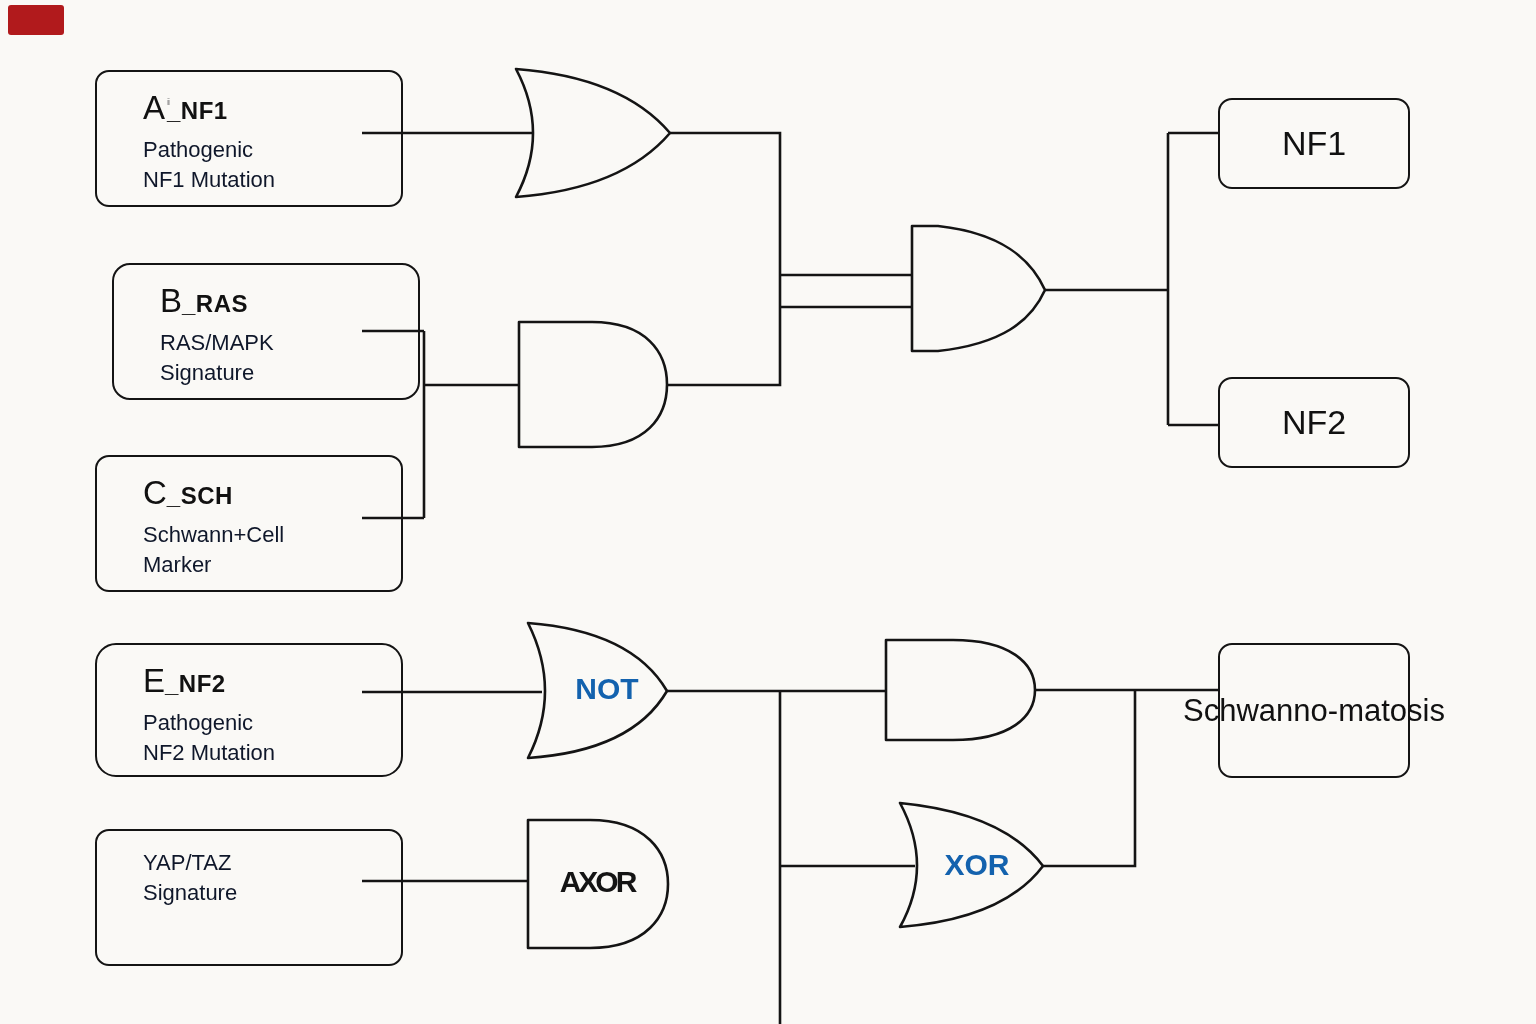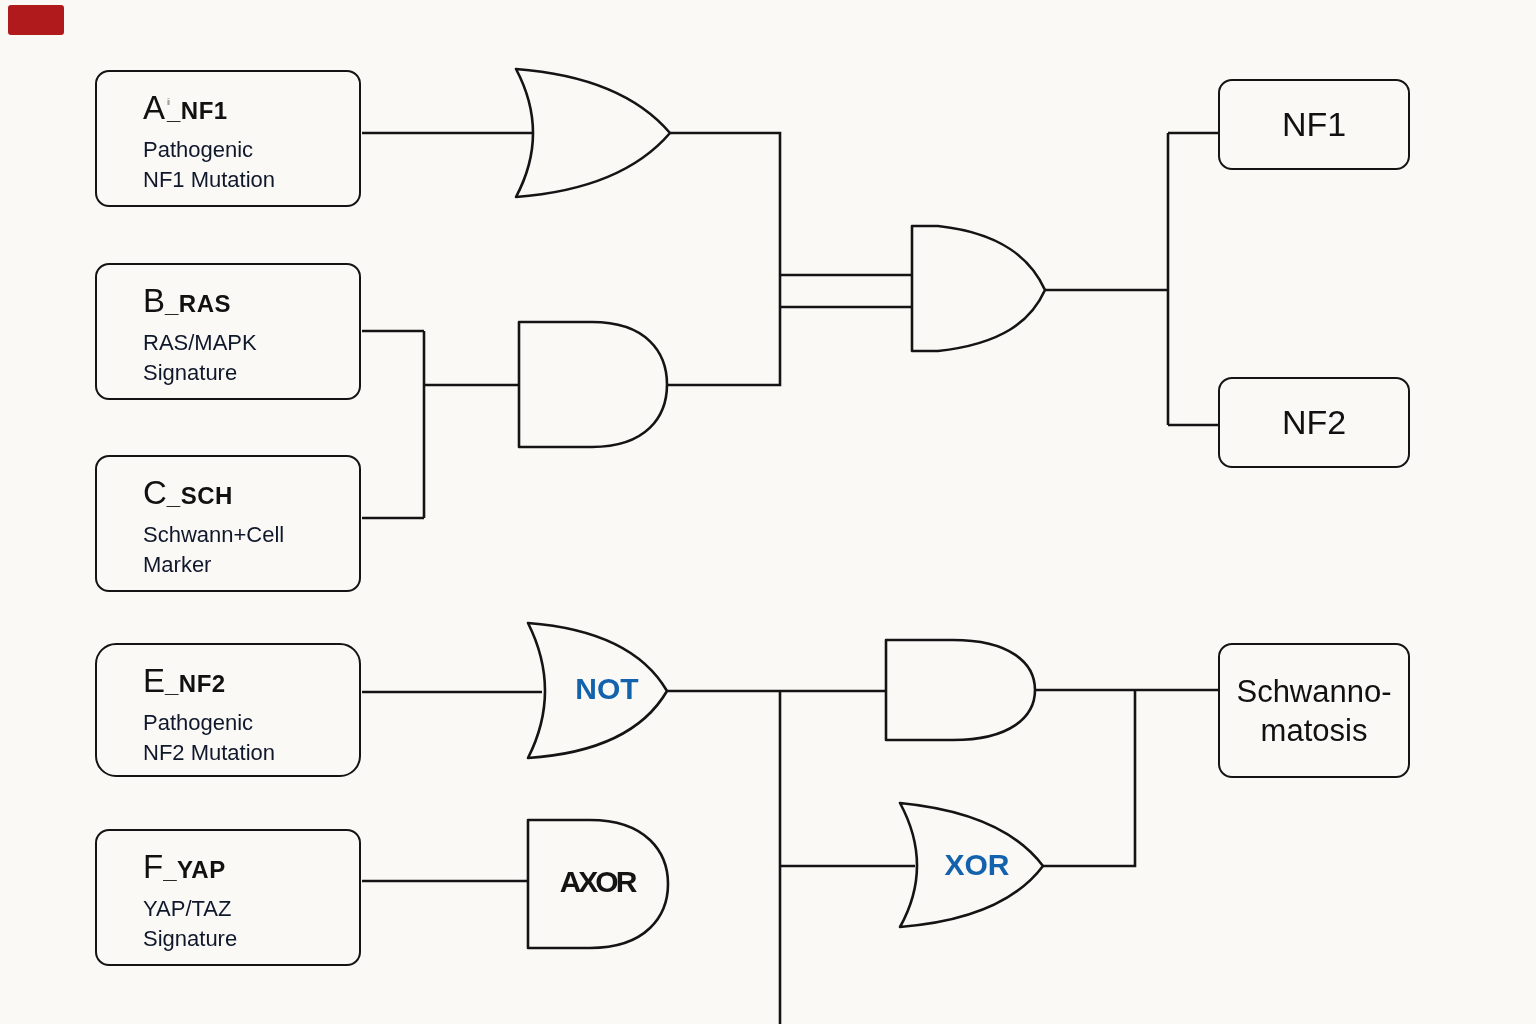--- a/index.html
+++ b/index.html
@@ -15,33 +15,33 @@
 
   .rec-indicator{
     position:absolute;left:8px;top:5px;width:56px;height:30px;
     background:#b11a1c;border-radius:3px;
   }
 
   .box{
     position:absolute;border:2.5px solid #141414;border-radius:14px;
     box-sizing:border-box;background:transparent;
   }
-  .inbox{width:266px;height:137px;padding:17px 8px 4px 46px;}
+  .inbox{width:308px;height:137px;padding:17px 8px 4px 46px;}
   .inbox .title{height:46px;white-space:nowrap;}
   .inbox .big{font-size:33px;color:#111;}
   .inbox .mark{font-size:9px;color:#777;vertical-align:14px;letter-spacing:-1px;margin-left:2px;margin-right:-2px;}
   .inbox .suf{font-size:24px;font-weight:700;letter-spacing:0.5px;color:#111;}
   .inbox .desc{font-size:22px;line-height:30px;color:#0f172a;}
 
   .outbox{
     display:flex;align-items:center;justify-content:center;
     font-size:34px;color:#111;text-align:center;
   }
   .outbox.small-rect{width:192px;height:91px;}
-  .outbox.tall-rect{width:192px;height:135px;flex-direction:column;font-size:31px;line-height:39px;}
+  .outbox.tall-rect{width:192px;height:135px;flex-direction:row;font-size:31px;line-height:39px;}
 
   .glabel{
     position:absolute;width:120px;text-align:center;
     font-size:30px;font-weight:700;color:#1362ae;
   }
   .glabel.dark{color:#141414;font-weight:700;letter-spacing:-3px;}
 </style>
 </head>
 <body>
 
@@ -93,49 +93,48 @@
   </svg>
 
   <div class="rec-indicator"></div>
 
   <div class="box inbox" style="left:95px;top:70px;">
     <div class="title"><span class="big">A</span><span class="mark">ii</span><span class="suf">_NF1</span></div>
     <div class="desc">Pathogenic</div>
     <div class="desc">NF1 Mutation</div>
   </div>
 
-  <div class="box inbox" style="left:95px;top:263px;">
+  <div class="box inbox" style="left:112px;top:263px;border-radius:18px;">
     <div class="title"><span class="big">B</span><span class="suf">_RAS</span></div>
     <div class="desc">RAS/MAPK</div>
     <div class="desc">Signature</div>
   </div>
 
   <div class="box inbox" style="left:95px;top:455px;">
     <div class="title"><span class="big">C</span><span class="suf">_SCH</span></div>
     <div class="desc">Schwann+Cell</div>
     <div class="desc">Marker</div>
   </div>
 
   <div class="box inbox" style="left:95px;top:643px;height:134px;border-radius:21px;">
     <div class="title"><span class="big">E</span><span class="suf">_NF2</span></div>
     <div class="desc">Pathogenic</div>
     <div class="desc">NF2 Mutation</div>
   </div>
 
   <div class="box inbox" style="left:95px;top:829px;">
-    <div class="title"><span class="big">F</span><span class="suf">_YAP</span></div>
     <div class="desc">YAP/TAZ</div>
     <div class="desc">Signature</div>
   </div>
 
   <div class="glabel" style="left:547px;top:672px;">NOT</div>
   <div class="glabel" style="left:917px;top:848px;">XOR</div>
   <div class="glabel dark" style="left:537px;top:865px;">AXOR</div>
 
-  <div class="box outbox small-rect" style="left:1218px;top:79px;">
+  <div class="box outbox small-rect" style="left:1218px;top:98px;">
     <span>NF1</span>
   </div>
   <div class="box outbox small-rect" style="left:1218px;top:377px;">
     <span>NF2</span>
   </div>
   <div class="box outbox tall-rect" style="left:1218px;top:643px;">
     <span>Schwanno-</span>
     <span>matosis</span>
   </div>
 

